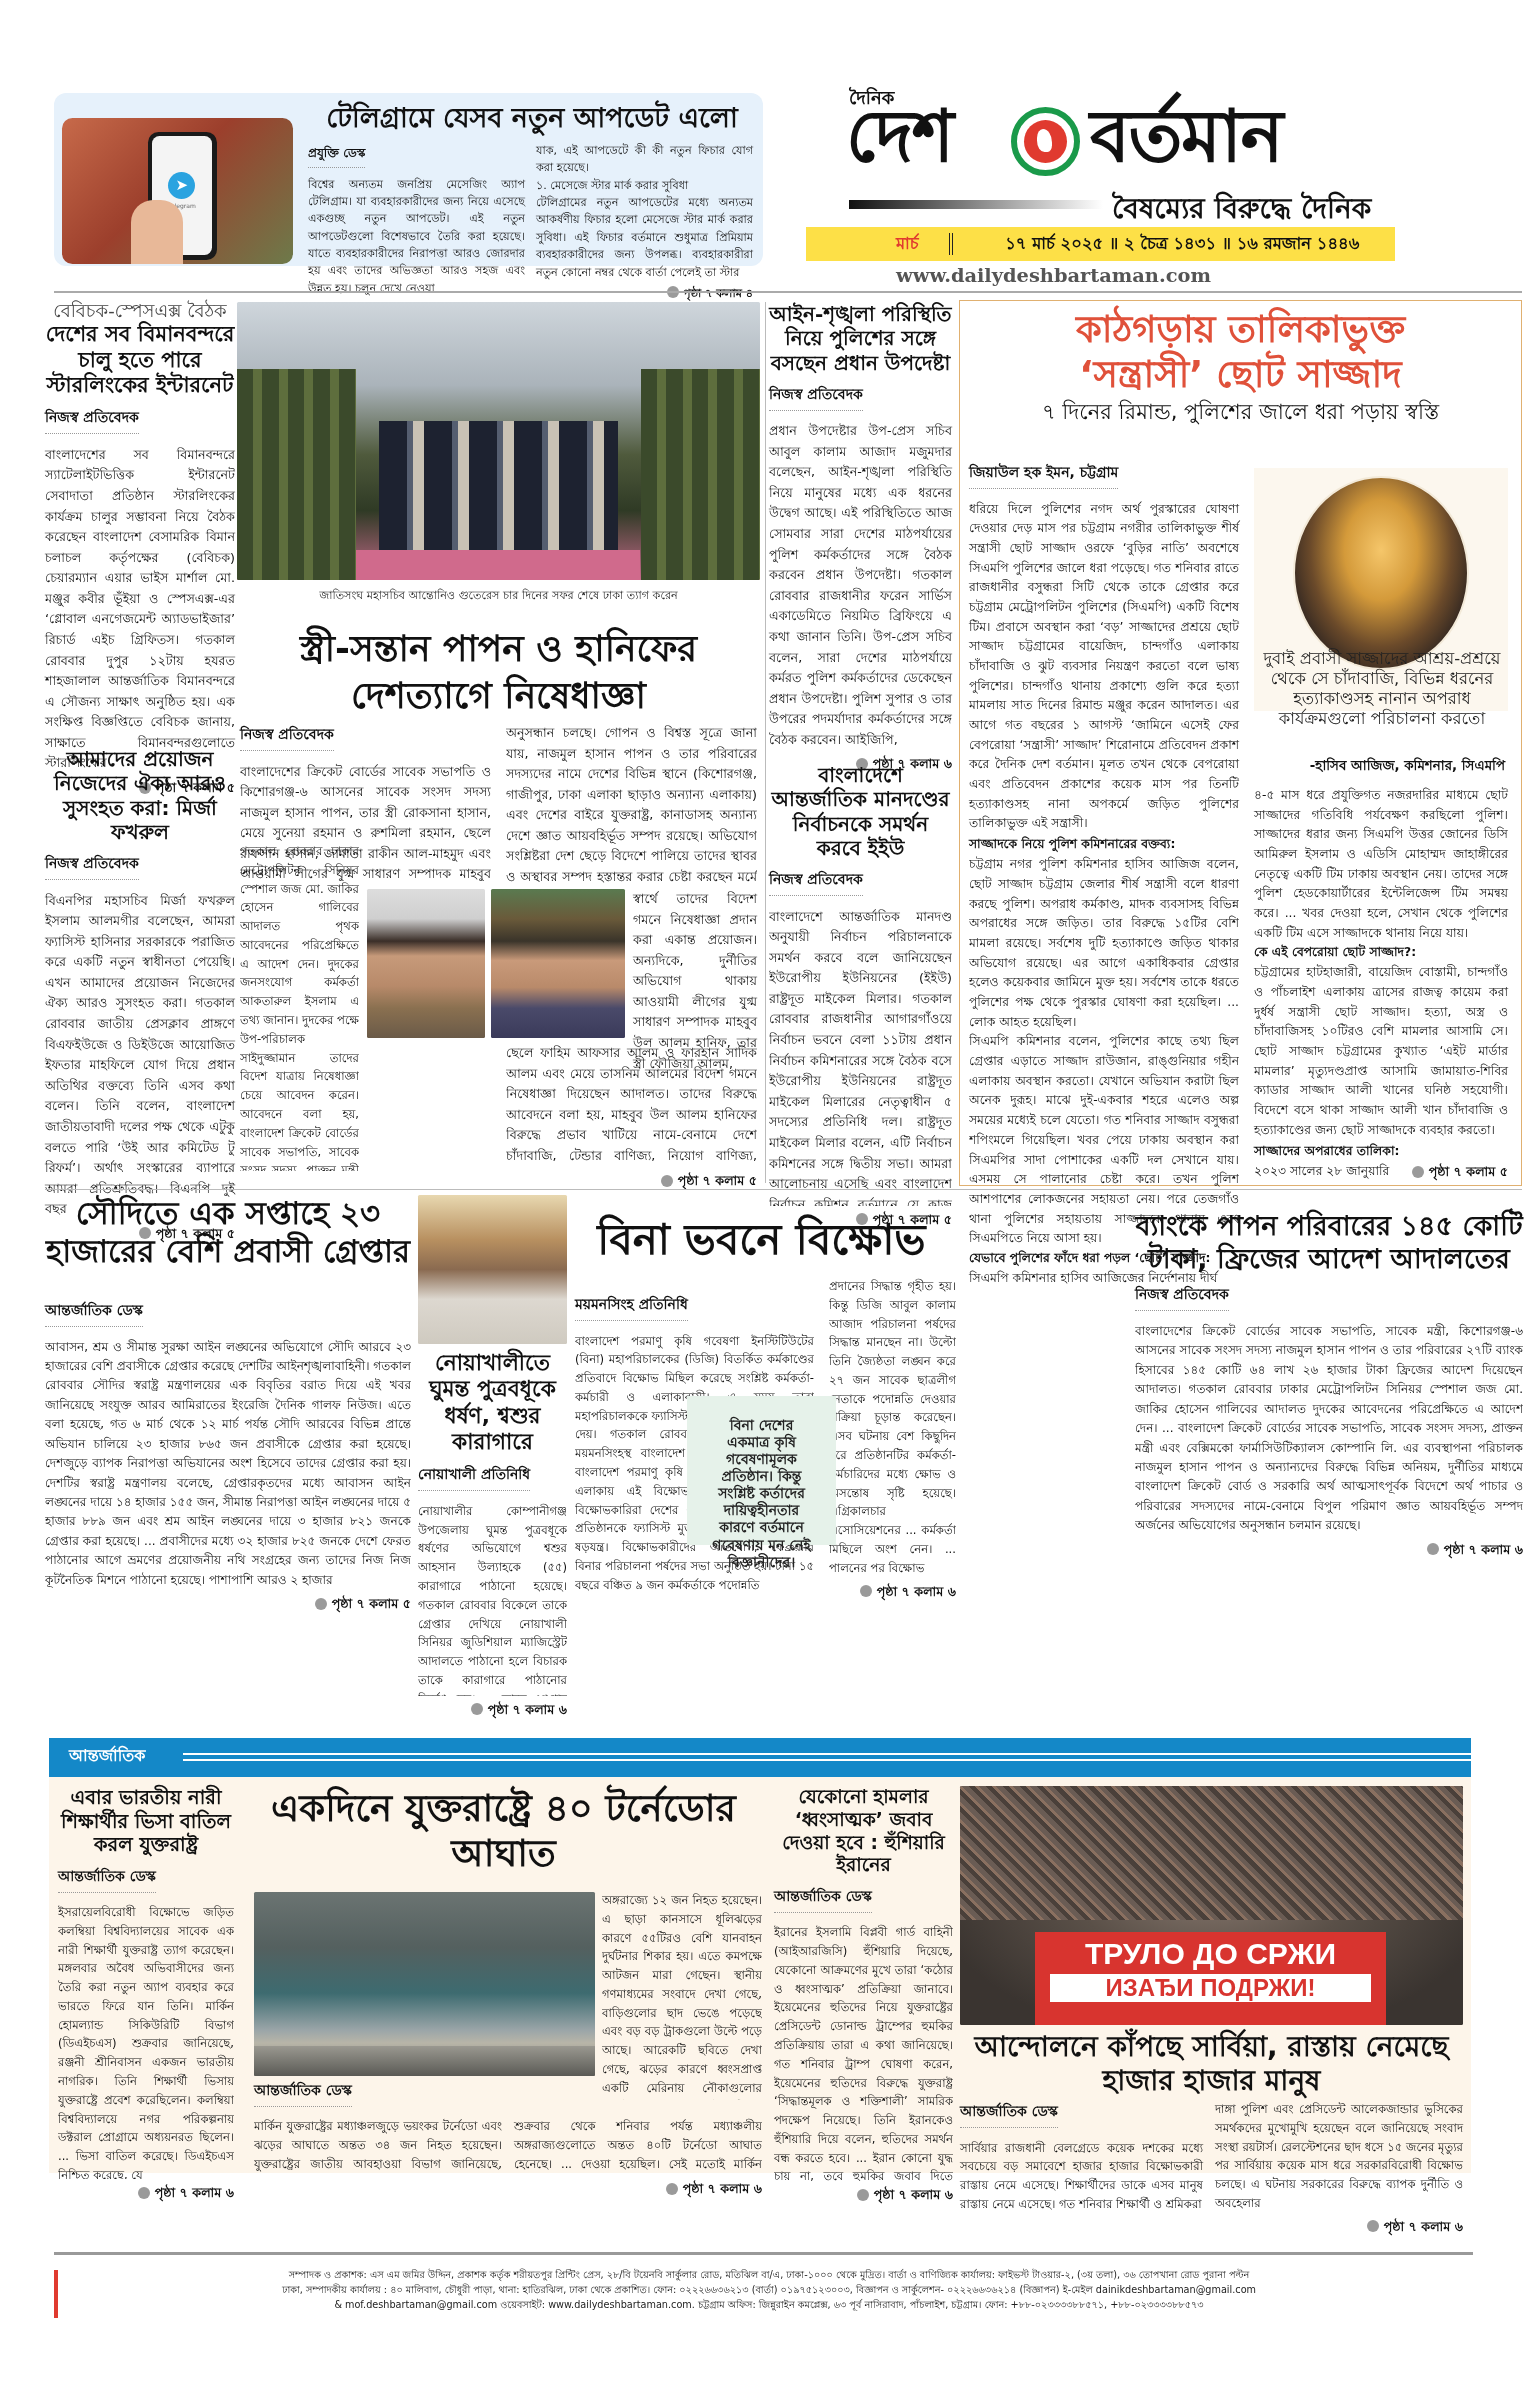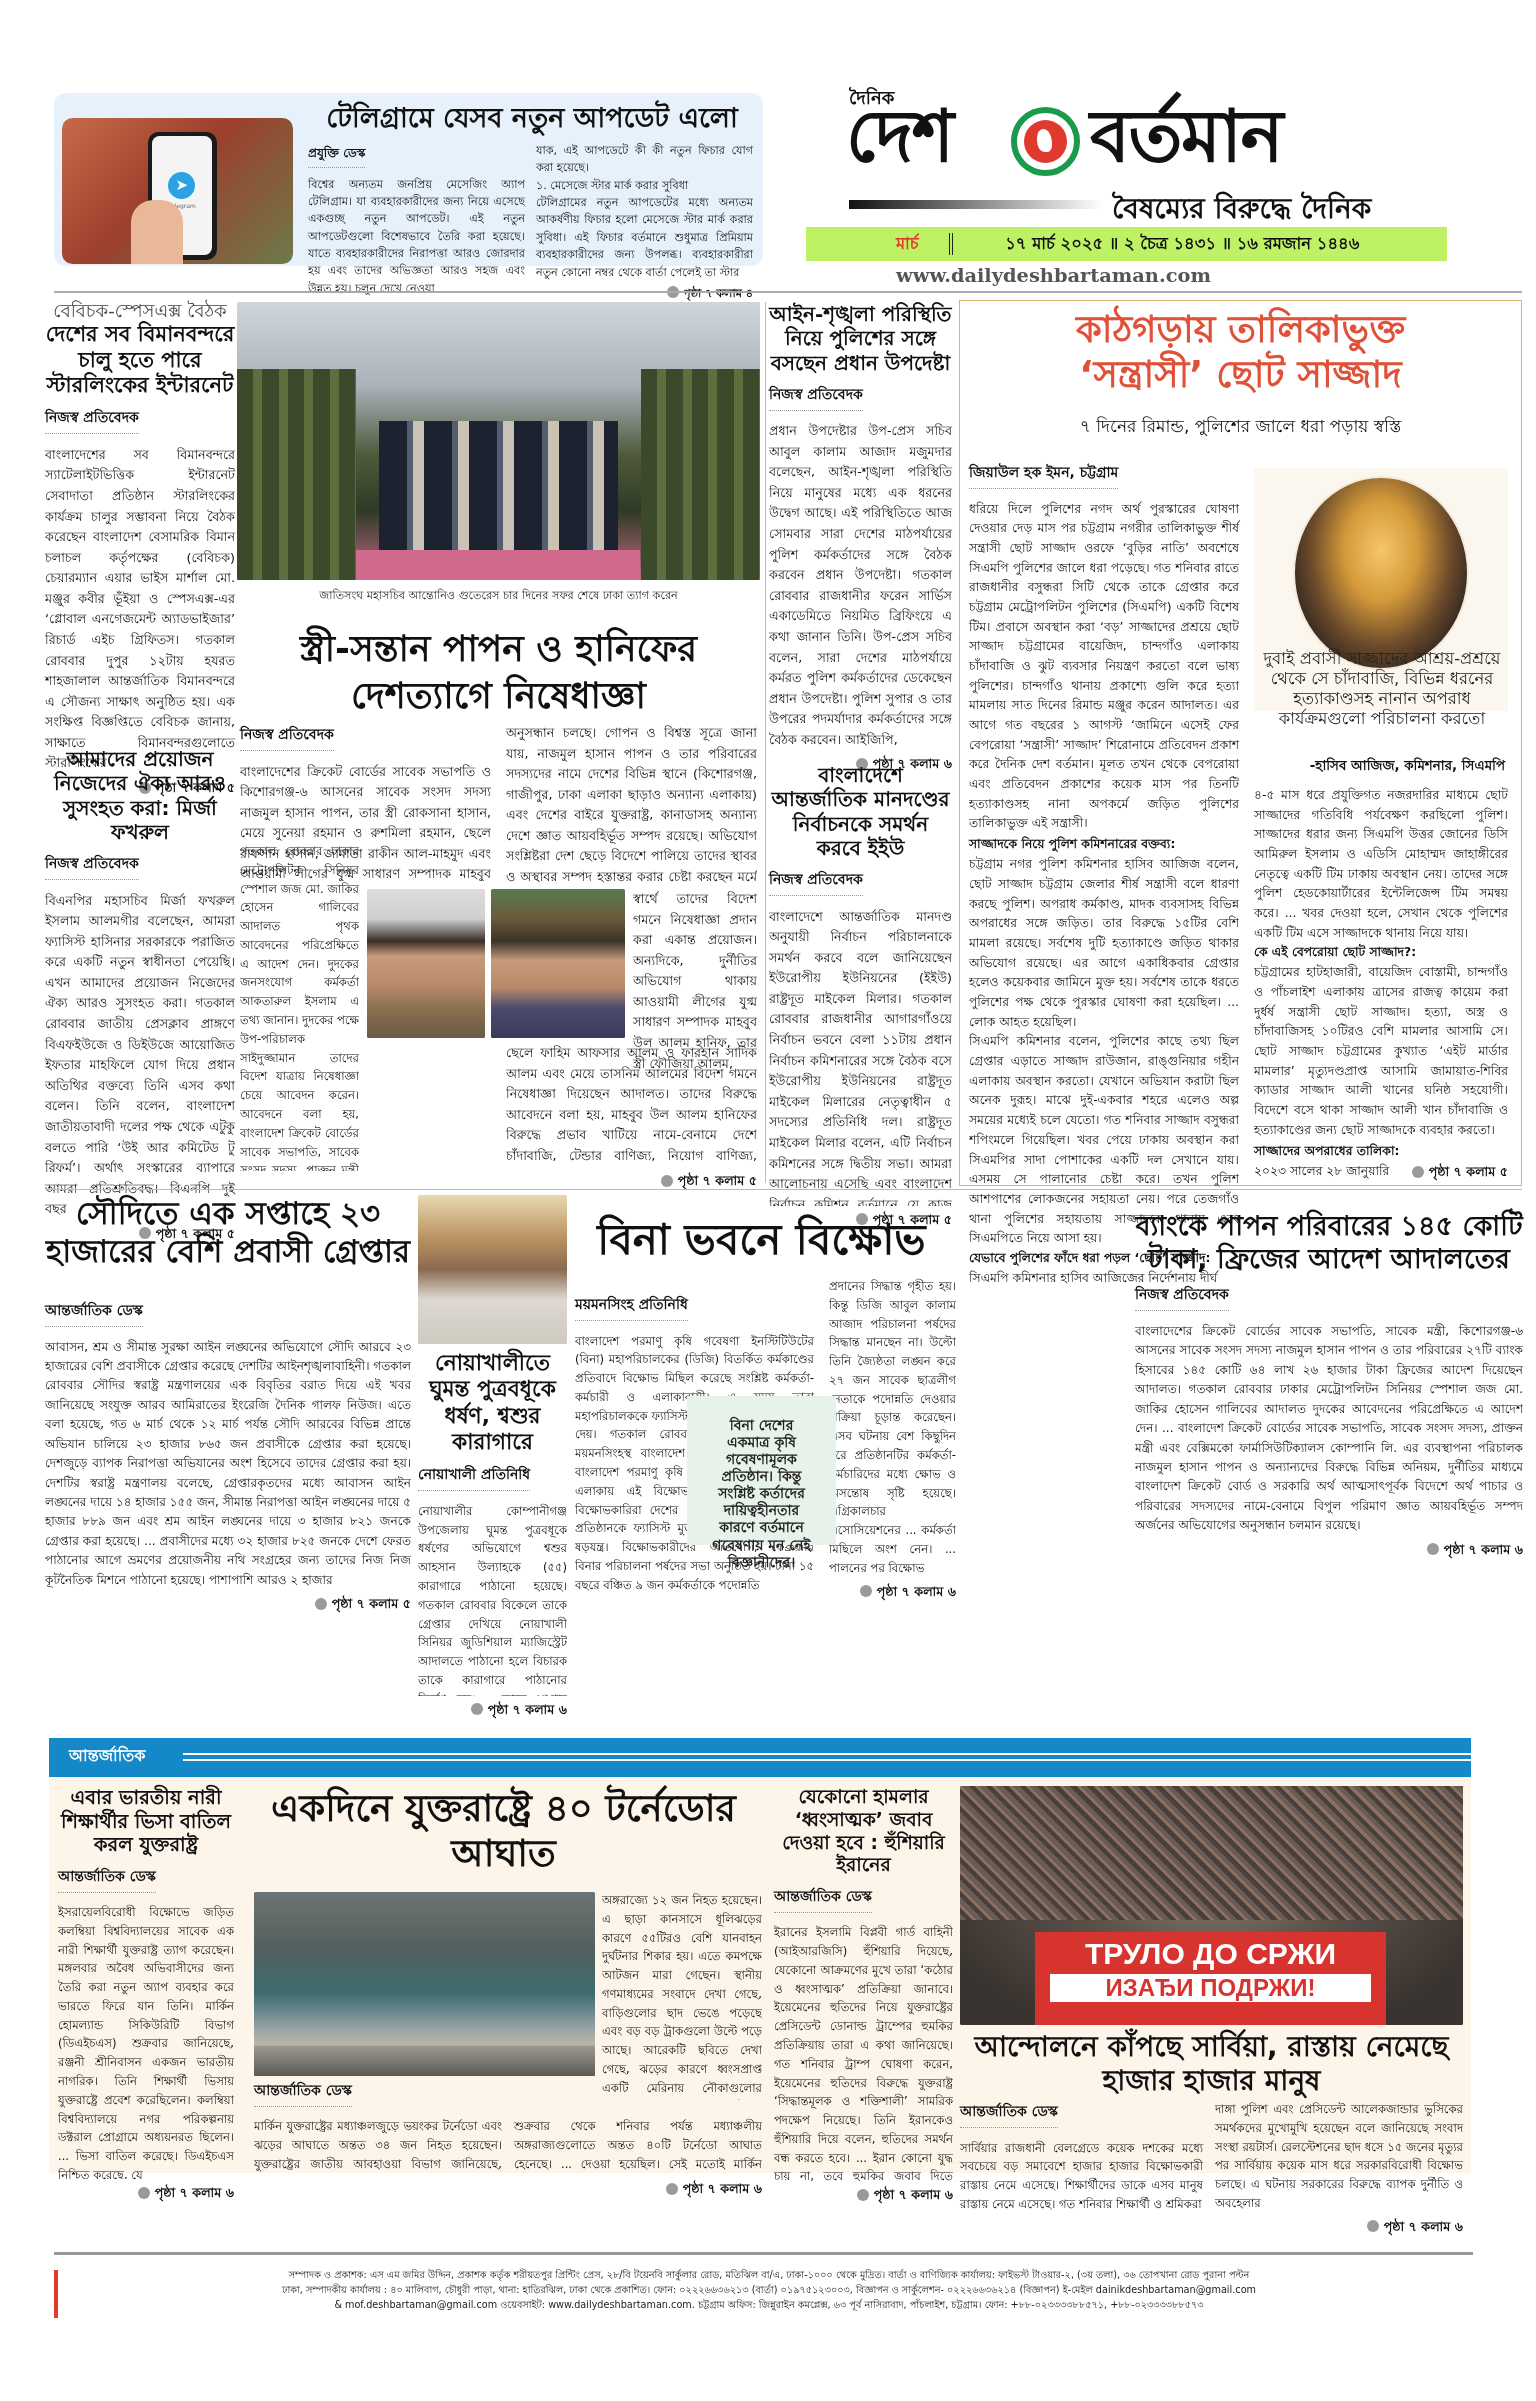--- a/index.html
+++ b/index.html
@@ -45,21 +45,21 @@
   <div class="abs" style="left:43px;top:1.5px;font-size:18px;font-weight:bold">দৈনিক</div>
   <div class="abs" style="left:40px;top:18px;font-size:72px;font-weight:bold;letter-spacing:-1.5px;line-height:1">দেশ</div>
   <div class="abs" style="left:205px;top:25.4px;width:69px;height:69px;border-radius:50%;border:6.7px solid #1a9a4a;background:#fff;display:flex;align-items:center;justify-content:center">
     <div style="width:43px;height:43px;border-radius:50%;background:#e03a2f;position:relative">
       <div style="position:absolute;left:13.4px;top:9px;width:15px;height:22.4px;background:#fff;border-radius:40% 60% 30% 50%"></div>
     </div>
   </div>
   <div class="abs" style="left:284px;top:18px;font-size:72px;font-weight:bold;letter-spacing:-1.5px;line-height:1">বর্তমান</div>
   <div class="abs" style="left:43px;top:118px;width:254px;height:9px;background:linear-gradient(90deg,#111,#fff)"></div>
   <div class="abs" style="left:306px;top:105px;font-size:28px;font-weight:bold">বৈষম্যের বিরুদ্ধে দৈনিক</div>
-  <div class="abs" style="left:0;top:145px;width:641px;height:34px;background:#bef264;display:flex;align-items:center">
+  <div class="abs" style="left:0;top:145px;width:589px;height:34px;background:#fde047;display:flex;align-items:center">
     <span style="color:#e03a2f;font-size:16.4px;font-weight:bold;margin-left:90px">মার্চ</span>
     <span style="display:inline-block;width:4.5px;height:22.4px;border-left:1.5px solid #222;border-right:1.5px solid #222;margin-left:30px"></span>
     <span style="font-size:16.4px;font-weight:bold;margin-left:52px">১৭ মার্চ ২০২৫ ॥ ২ চৈত্র ১৪৩১ ॥ ১৬ রমজান ১৪৪৬</span>
   </div>
   <div class="abs" style="left:90px;top:182px;font-family:'DejaVu Serif',serif;font-size:19.4px;font-weight:bold;color:#555">www.dailydeshbartaman.com</div>
 </div>
 <div class="hrule" style="left:54px;top:291px;width:1468px;height:2.2px;background:#aaa"></div>
 
 <div class="abs" style="left:45px;top:300px;width:190px">
   <div class="hl" style="font-size:18px;color:#444">বেবিচক-স্পেসএক্স বৈঠক</div>
@@ -80,21 +80,21 @@
 <div class="abs" style="left:769px;top:302px;width:183px">
   <div class="hl" style="font-size:20px;font-weight:bold">আইন-শৃঙ্খলা পরিস্থিতি নিয়ে পুলিশের সঙ্গে বসছেন প্রধান উপদেষ্টা</div>
   <div class="by">নিজস্ব প্রতিবেদক</div>
   <div class="body">প্রধান উপদেষ্টার উপ-প্রেস সচিব আবুল কালাম আজাদ মজুমদার বলেছেন, আইন-শৃঙ্খলা পরিস্থিতি নিয়ে মানুষের মধ্যে এক ধরনের উদ্বেগ আছে। এই পরিস্থিতিতে আজ সোমবার সারা দেশের মাঠপর্যায়ের পুলিশ কর্মকর্তাদের সঙ্গে বৈঠক করবেন প্রধান উপদেষ্টা। গতকাল রোববার রাজধানীর ফরেন সার্ভিস একাডেমিতে নিয়মিত ব্রিফিংয়ে এ কথা জানান তিনি। উপ-প্রেস সচিব বলেন, সারা দেশের মাঠপর্যায়ে কর্মরত পুলিশ কর্মকর্তাদের ডেকেছেন প্রধান উপদেষ্টা। পুলিশ সুপার ও তার উপরের পদমর্যাদার কর্মকর্তাদের সঙ্গে বৈঠক করবেন। আইজিপি,</div>
   <div class="jump"><span class="dot"></span><span>পৃষ্ঠা ৭ কলাম ৬</span></div>
 </div>
 
 <div class="abs" style="left:959px;top:300px;width:563px;height:886px;border:1.5px solid #e0b070;padding:4.5px 9px">
   <div class="hl" style="font-size:37px;font-weight:bold;color:#e0513a;margin-top:1.5px">কাঠগড়ায় তালিকাভুক্ত</div>
   <div class="hl" style="font-size:37px;font-weight:bold;color:#e0513a">‘সন্ত্রাসী’ ছোট সাজ্জাদ</div>
-  <div class="hl" style="font-size:17px;margin-top:19px">৭ দিনের রিমান্ড, পুলিশের জালে ধরা পড়ায় স্বস্তি</div>
+  <div class="hl" style="font-size:21px;margin-top:3px">৭ দিনের রিমান্ড, পুলিশের জালে ধরা পড়ায় স্বস্তি</div>
   <div class="abs" style="left:9px;top:160px;width:270px">
     <div class="by" style="margin-top:0">জিয়াউল হক ইমন, চট্টগ্রাম</div>
     <div class="body" style="font-size:12.3px;line-height:1.6">ধরিয়ে দিলে পুলিশের নগদ অর্থ পুরস্কারের ঘোষণা দেওয়ার দেড় মাস পর চট্টগ্রাম নগরীর তালিকাভুক্ত শীর্ষ সন্ত্রাসী ছোট সাজ্জাদ ওরফে ‘বুড়ির নাতি’ অবশেষে সিএমপি পুলিশের জালে ধরা পড়েছে। গত শনিবার রাতে রাজধানীর বসুন্ধরা সিটি থেকে তাকে গ্রেপ্তার করে চট্টগ্রাম মেট্রোপলিটন পুলিশের (সিএমপি) একটি বিশেষ টিম। প্রবাসে অবস্থান করা ‘বড়’ সাজ্জাদের প্রশ্রয়ে ছোট সাজ্জাদ চট্টগ্রামের বায়েজিদ, চান্দগাঁও এলাকায় চাঁদাবাজি ও ঝুট ব্যবসার নিয়ন্ত্রণ করতো বলে ভাষ্য পুলিশের। চান্দগাঁও থানায় প্রকাশ্যে গুলি করে হত্যা মামলায় সাত দিনের রিমান্ড মঞ্জুর করেন আদালত। এর আগে গত বছরের ১ আগস্ট ‘জামিনে এসেই ফের বেপরোয়া ‘সন্ত্রাসী’ সাজ্জাদ’ শিরোনামে প্রতিবেদন প্রকাশ করে দৈনিক দেশ বর্তমান। মূলত তখন থেকে বেপরোয়া এবং প্রতিবেদন প্রকাশের কয়েক মাস পর তিনটি হত্যাকাণ্ডসহ নানা অপকর্মে জড়িত পুলিশের তালিকাভুক্ত এই সন্ত্রাসী।</div>
     <div style="font-weight:bold;font-size:12.3px;margin-top:1.5px">সাজ্জাদকে নিয়ে পুলিশ কমিশনারের বক্তব্য:</div>
     <div class="body" style="font-size:12.3px;line-height:1.6;white-space:pre-line;max-height:441px;overflow:hidden">চট্টগ্রাম নগর পুলিশ কমিশনার হাসিব আজিজ বলেন, ছোট সাজ্জাদ চট্টগ্রাম জেলার শীর্ষ সন্ত্রাসী বলে ধারণা করছে পুলিশ। অপরাধ কর্মকাণ্ড, মাদক ব্যবসাসহ বিভিন্ন অপরাধের সঙ্গে জড়িত। তার বিরুদ্ধে ১৫টির বেশি মামলা রয়েছে। সর্বশেষ দুটি হত্যাকাণ্ডে জড়িত থাকার অভিযোগ রয়েছে। এর আগে একাধিকবার গ্রেপ্তার হলেও কয়েকবার জামিনে মুক্ত হয়। সর্বশেষ তাকে ধরতে পুলিশের পক্ষ থেকে পুরস্কার ঘোষণা করা হয়েছিল। ... লোক আহত হয়েছিল।
 সিএমপি কমিশনার বলেন, পুলিশের কাছে তথ্য ছিল গ্রেপ্তার এড়াতে সাজ্জাদ রাউজান, রাঙ্গুনিয়ার গহীন এলাকায় অবস্থান করতো। যেখানে অভিযান করাটা ছিল অনেক দুরূহ। মাঝে দুই-একবার শহরে এলেও অল্প সময়ের মধ্যেই চলে যেতো। গত শনিবার সাজ্জাদ বসুন্ধরা শপিংমলে গিয়েছিল। খবর পেয়ে ঢাকায় অবস্থান করা সিএমপির সাদা পোশাকের একটি দল সেখানে যায়। এসময় সে পালানোর চেষ্টা করে। তখন পুলিশ আশপাশের লোকজনের সহায়তা নেয়। পরে তেজগাঁও থানা পুলিশের সহায়তায় সাজ্জাদকে থানায় এবং সিএমপিতে নিয়ে আসা হয়।</div>
     <div style="font-weight:bold;font-size:12.3px">যেভাবে পুলিশের ফাঁদে ধরা পড়ল ‘ছোট’ সাজ্জাদ:</div>
     <div class="body" style="font-size:12.3px">সিএমপি কমিশনার হাসিব আজিজের নির্দেশনায় দীর্ঘ</div>
   </div>
   <div class="abs" style="left:294px;top:167px;width:254px;height:243px;background:#fcf7ee">

